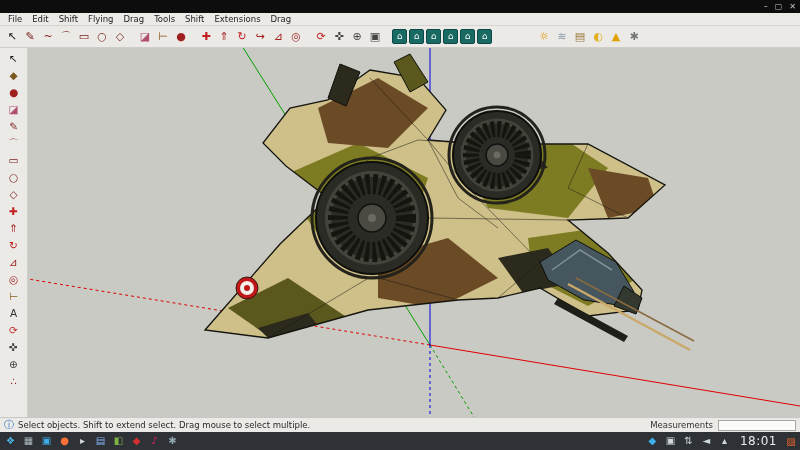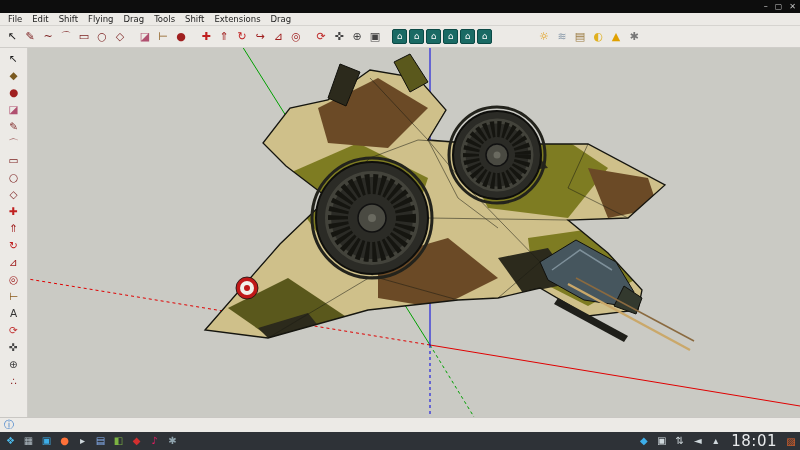--- a/index.html
+++ b/index.html
@@ -34,21 +34,21 @@
   .statusbar{height:15px;background:#eceae6;border-top:1px solid #c9c7c3;display:flex;align-items:center;padding:0 4px;gap:4px;font-size:8.5px;color:#2a2a2a}
   .status-icon{font-size:10px}
   .meas{margin-left:auto;display:flex;align-items:center;gap:5px}
   .meas-label{color:#333}
   .meas-box{width:78px;height:11px;background:#fbfbfa;border:1px solid #a9a7a3;font-size:8px;padding:0 2px}
 
   
   .taskbar{height:18px;background:#2e3237;display:flex;align-items:center;padding:0 3px;gap:3px}
   .taskbar .tool{width:15px;height:15px;font-size:10px}
   .tray{margin-left:auto;display:flex;align-items:center;gap:3px}
-  .clock{color:#e9ebed;font-size:15px;padding:0 5px;letter-spacing:.5px}
+  .clock{color:#e9ebed;font-size:12px;padding:0 5px;letter-spacing:.5px}
   .panel-btn{width:12px;height:15px;display:flex;align-items:center;justify-content:center;font-size:10px;color:#e0622a}
 </style>
 </head>
 <body>
 
 <div class="titlebar">
   <div class="win-controls">
     <span>–</span>
     <span>▢</span>
     <span>✕</span>
@@ -212,20 +212,25 @@
         <polygon points="530,250 600,288 596,294 526,256" fill="#1f1f1a"></polygon>
         <line x1="540" y1="236" x2="662" y2="302" style="stroke:var(--probe)" stroke-width="2.4"></line>
         <line x1="548" y1="230" x2="666" y2="293" stroke="#8a6a40" stroke-width="1.5"></line>
       </g>
     </svg>
   </div>
 </div>
 
 <div class="statusbar">
   <span class="status-icon" style="color:#2a72c8">ⓘ</span>
+  <span>Select objects. Shift to extend select. Drag mouse to select multiple.</span>
+  <div class="meas">
+    <span class="meas-label">Measurements</span>
+    <div class="meas-box"></div>
+  </div>
 </div>
 
 <div class="taskbar">
   <div style="display:flex;align-items:center;gap:3px">
       <span class="tool" style="color: rgb(75, 184, 232);">❖</span>
       <span class="tool" style="color: rgb(176, 188, 196);">▦</span>
       <span class="tool" style="color: rgb(61, 174, 233);">▣</span>
       <span class="tool" style="color: rgb(255, 113, 57);">●</span>
       <span class="tool" style="color: rgb(207, 216, 220);">▸</span>
       <span class="tool" style="color: rgb(138, 180, 248);">▤</span>

